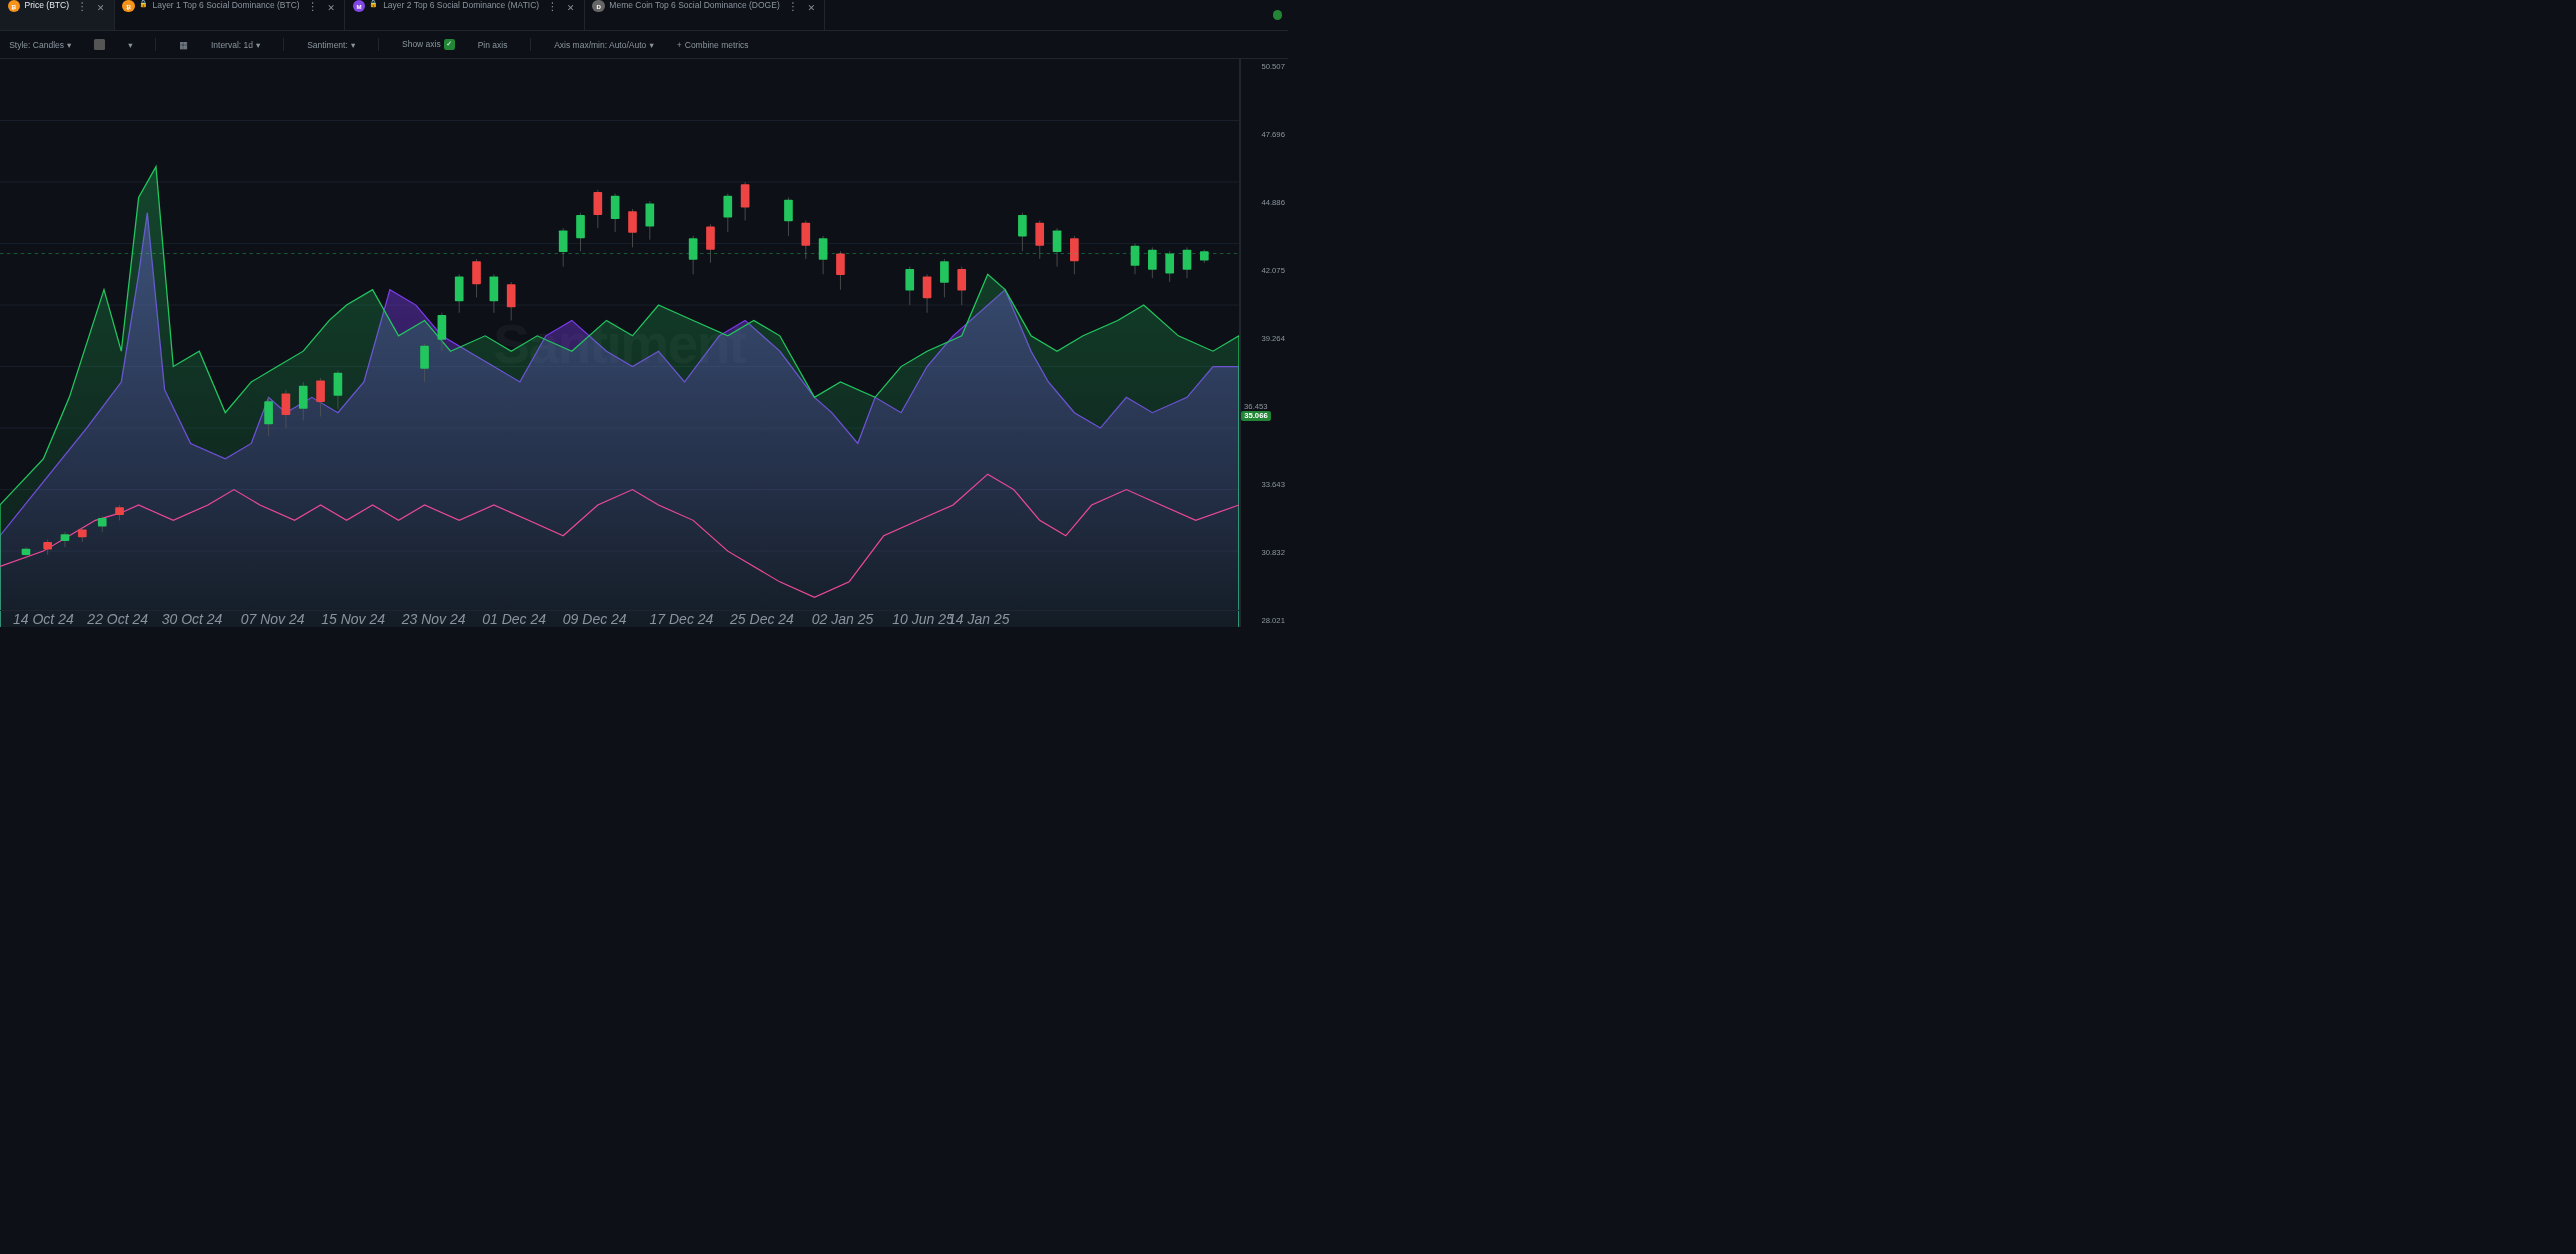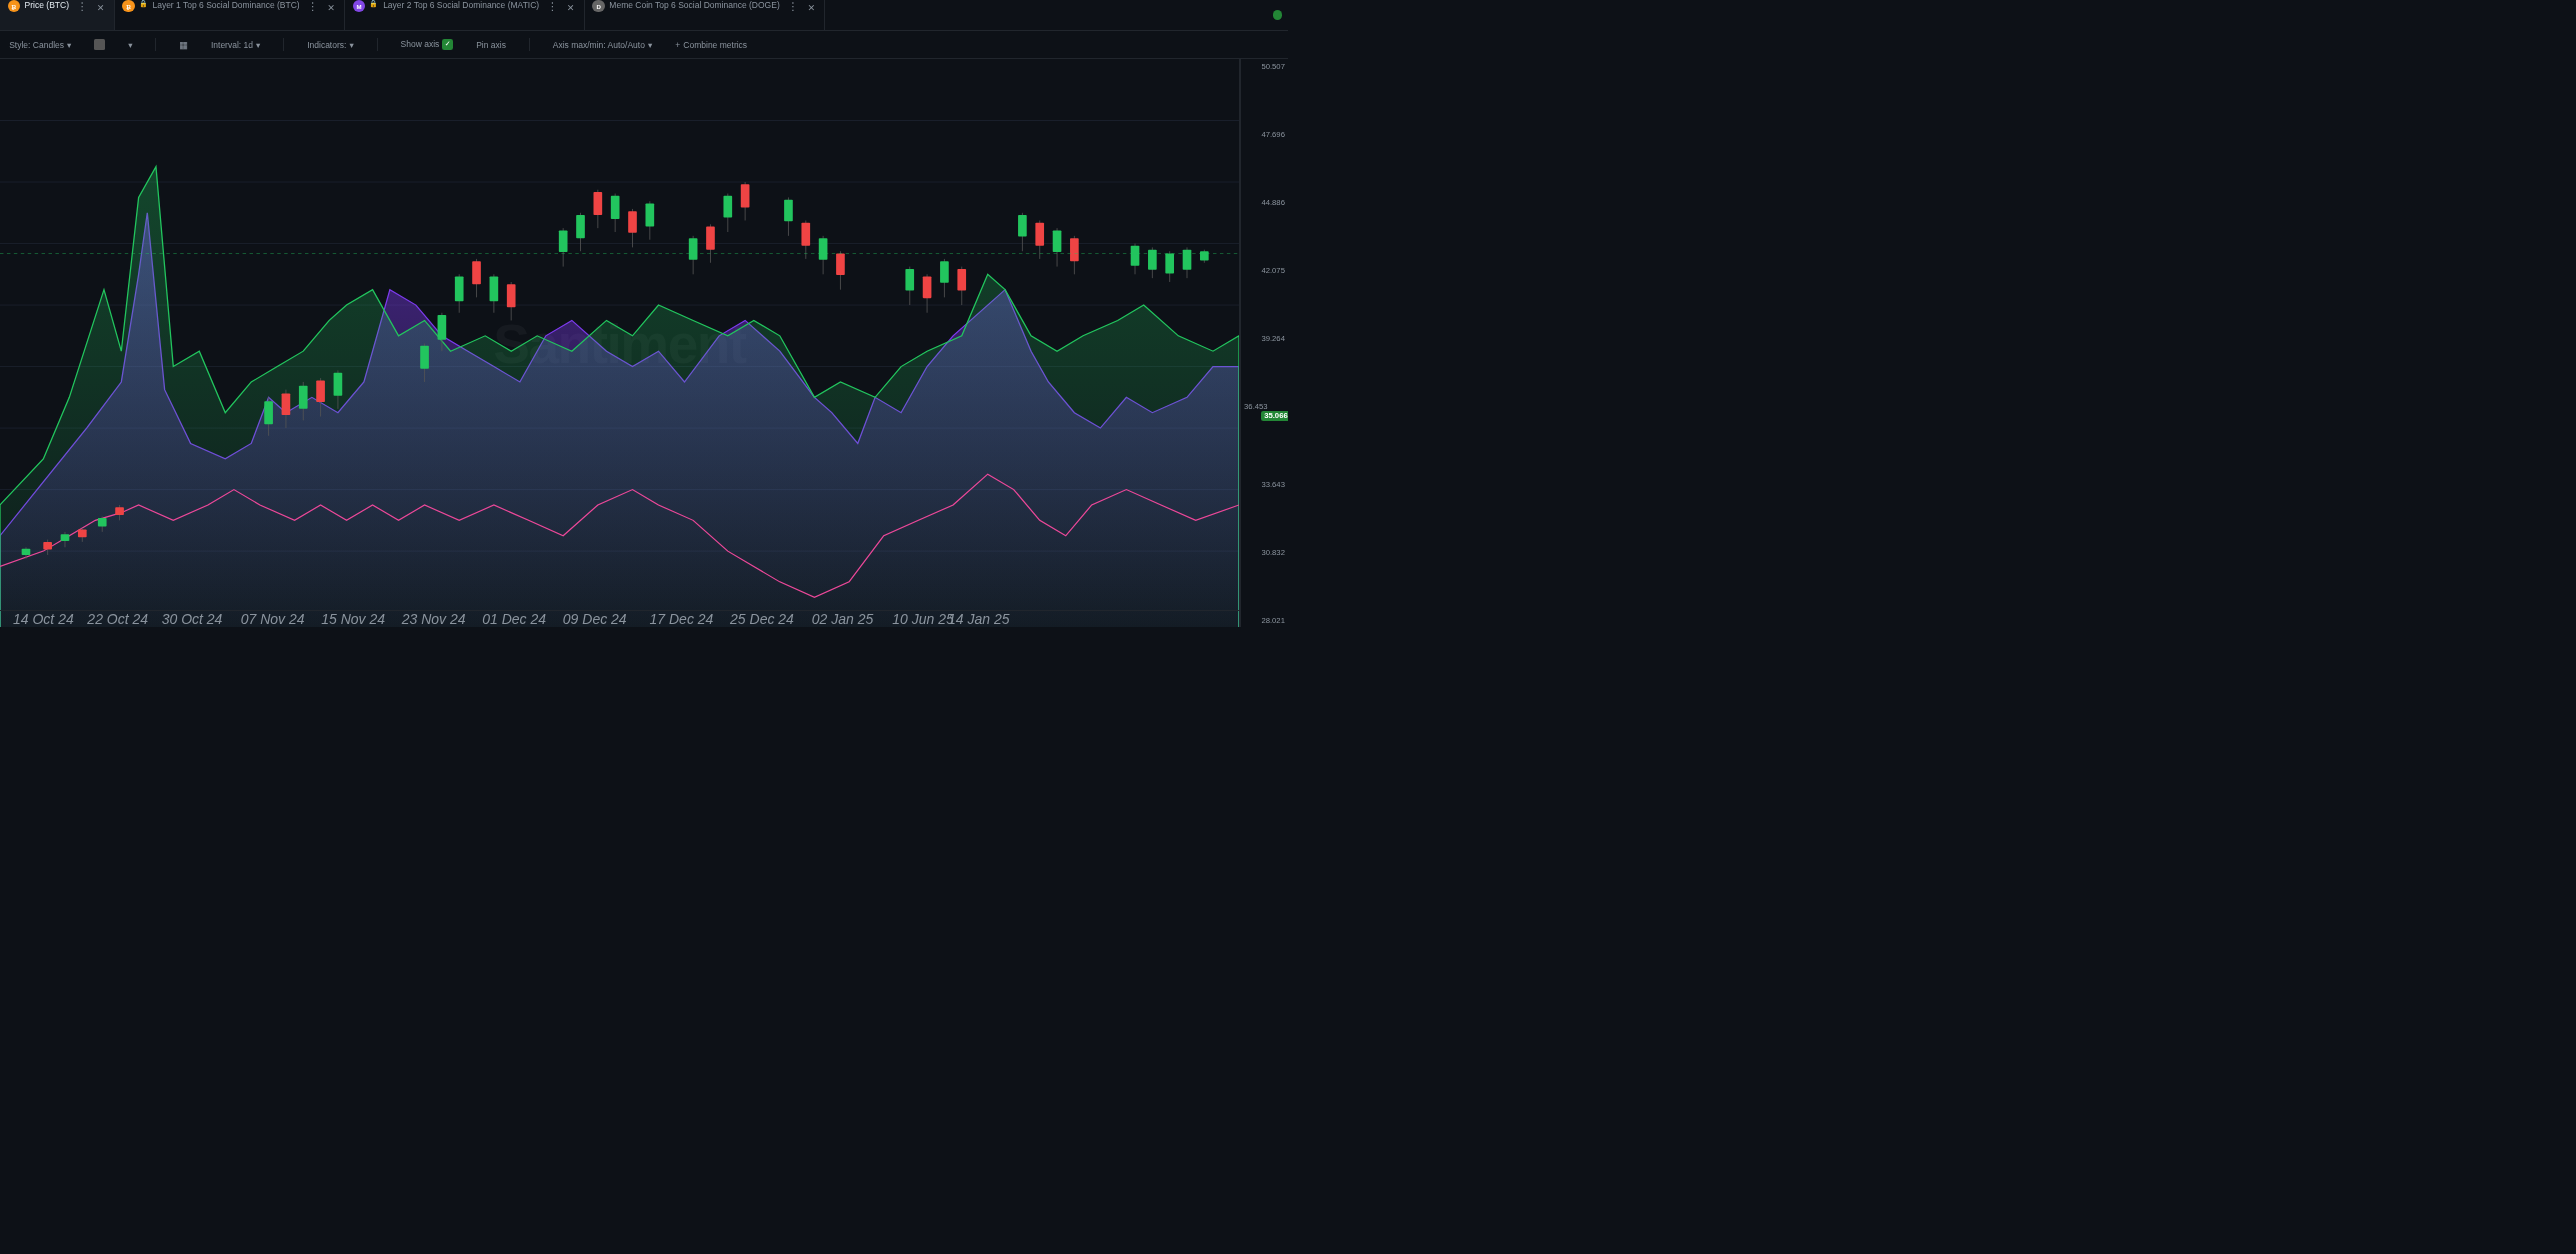--- a/index.html
+++ b/index.html
@@ -250,21 +250,21 @@
 
   <span style="color:#8b949e;">▦</span>
   <div class="toolbar-item">
     <span>Interval: 1d</span>
     <span>▾</span>
   </div>
 
   <div class="toolbar-divider"></div>
 
   <div class="toolbar-item">
-    <span>Indicators:</span>
+    <span>Santiment:</span>
     <span>▾</span>
   </div>
 
   <div class="toolbar-divider"></div>
 
   <div class="toolbar-item">
     <span>Show axis</span>
     <div class="checkbox-on">✓</div>
   </div>
 
@@ -474,21 +474,21 @@
 
 
     <div class="y-axis-col">
       <span class="label">50.507</span>
       <span class="label">47.696</span>
       <span class="label">44.886</span>
       <span class="label">42.075</span>
       <span class="label">39.264</span>
       <div style="position:relative">
         <span class="label">36.453</span>
-        <span class="price-badge green" style="position:relative;right:0;display:inline-block;margin-left:17px;">35.066</span>
+        <span class="price-badge green" style="position:relative;right:8px;display:inline-block;margin-left:5px;">35.066</span>
       </div>
       <span class="label">33.643</span>
       <span class="label">30.832</span>
       <span class="label">28.021</span>
     </div>
 
 
   </div>
 </div>
 

